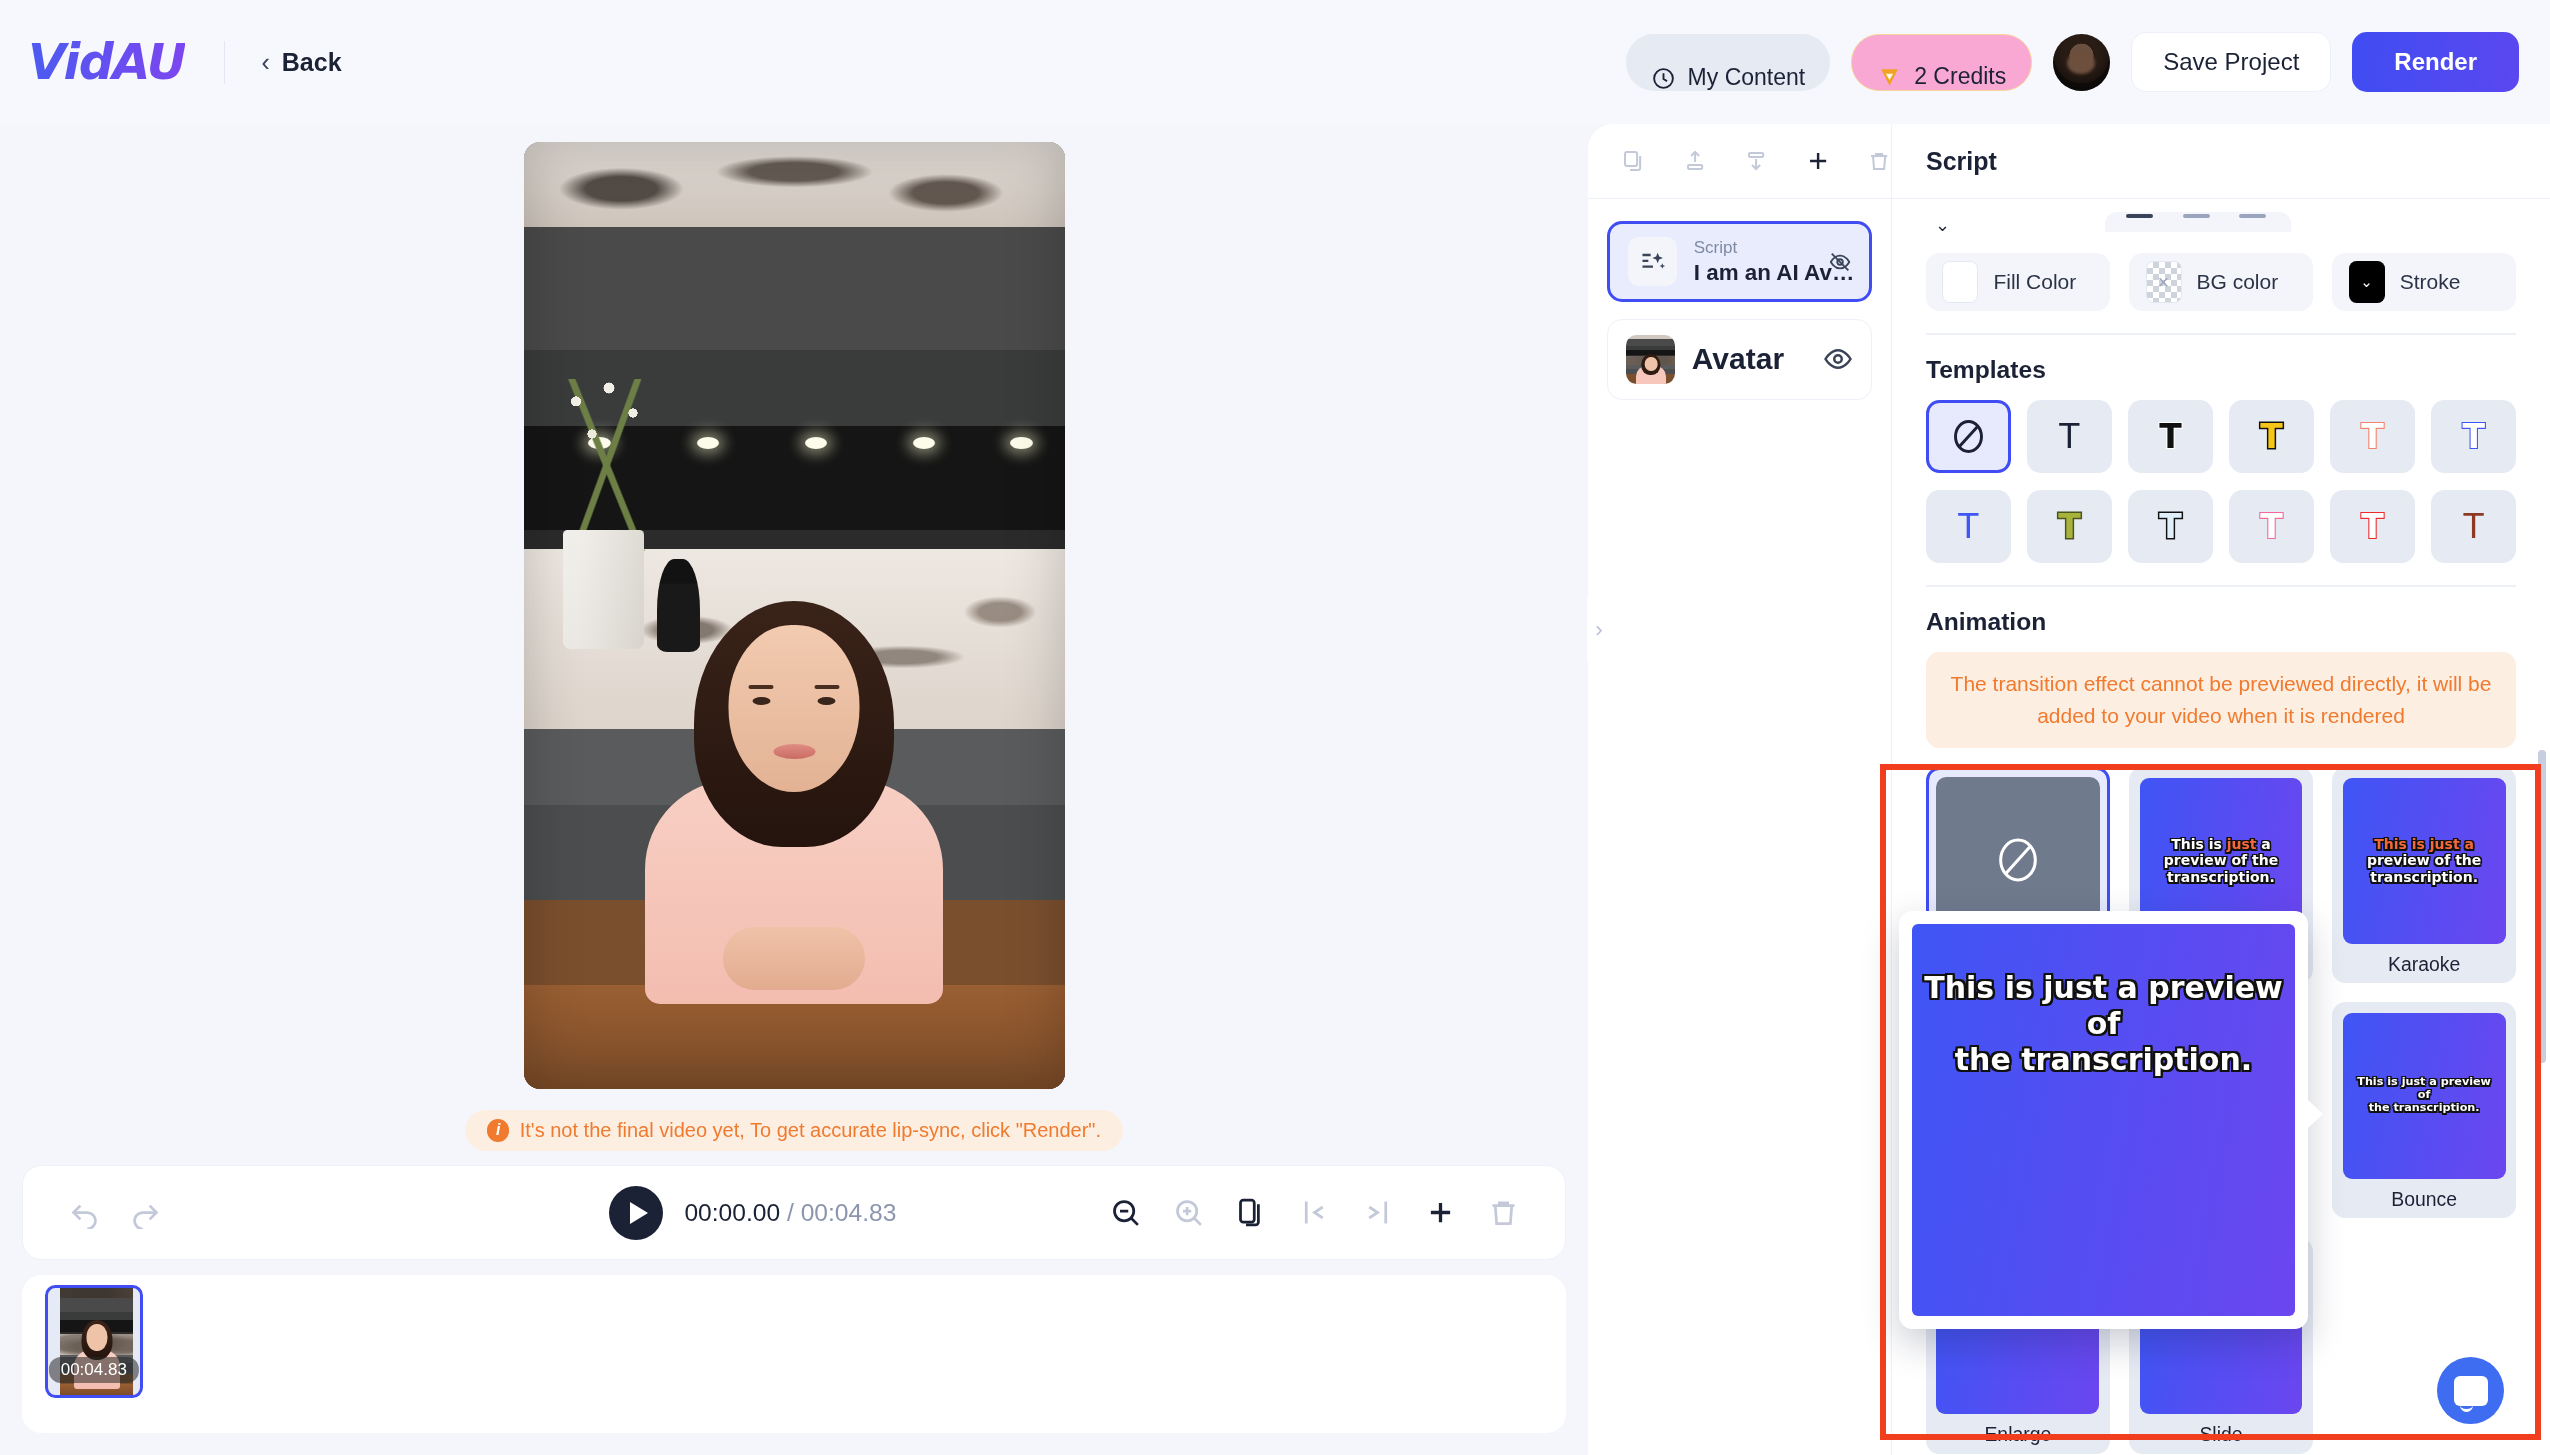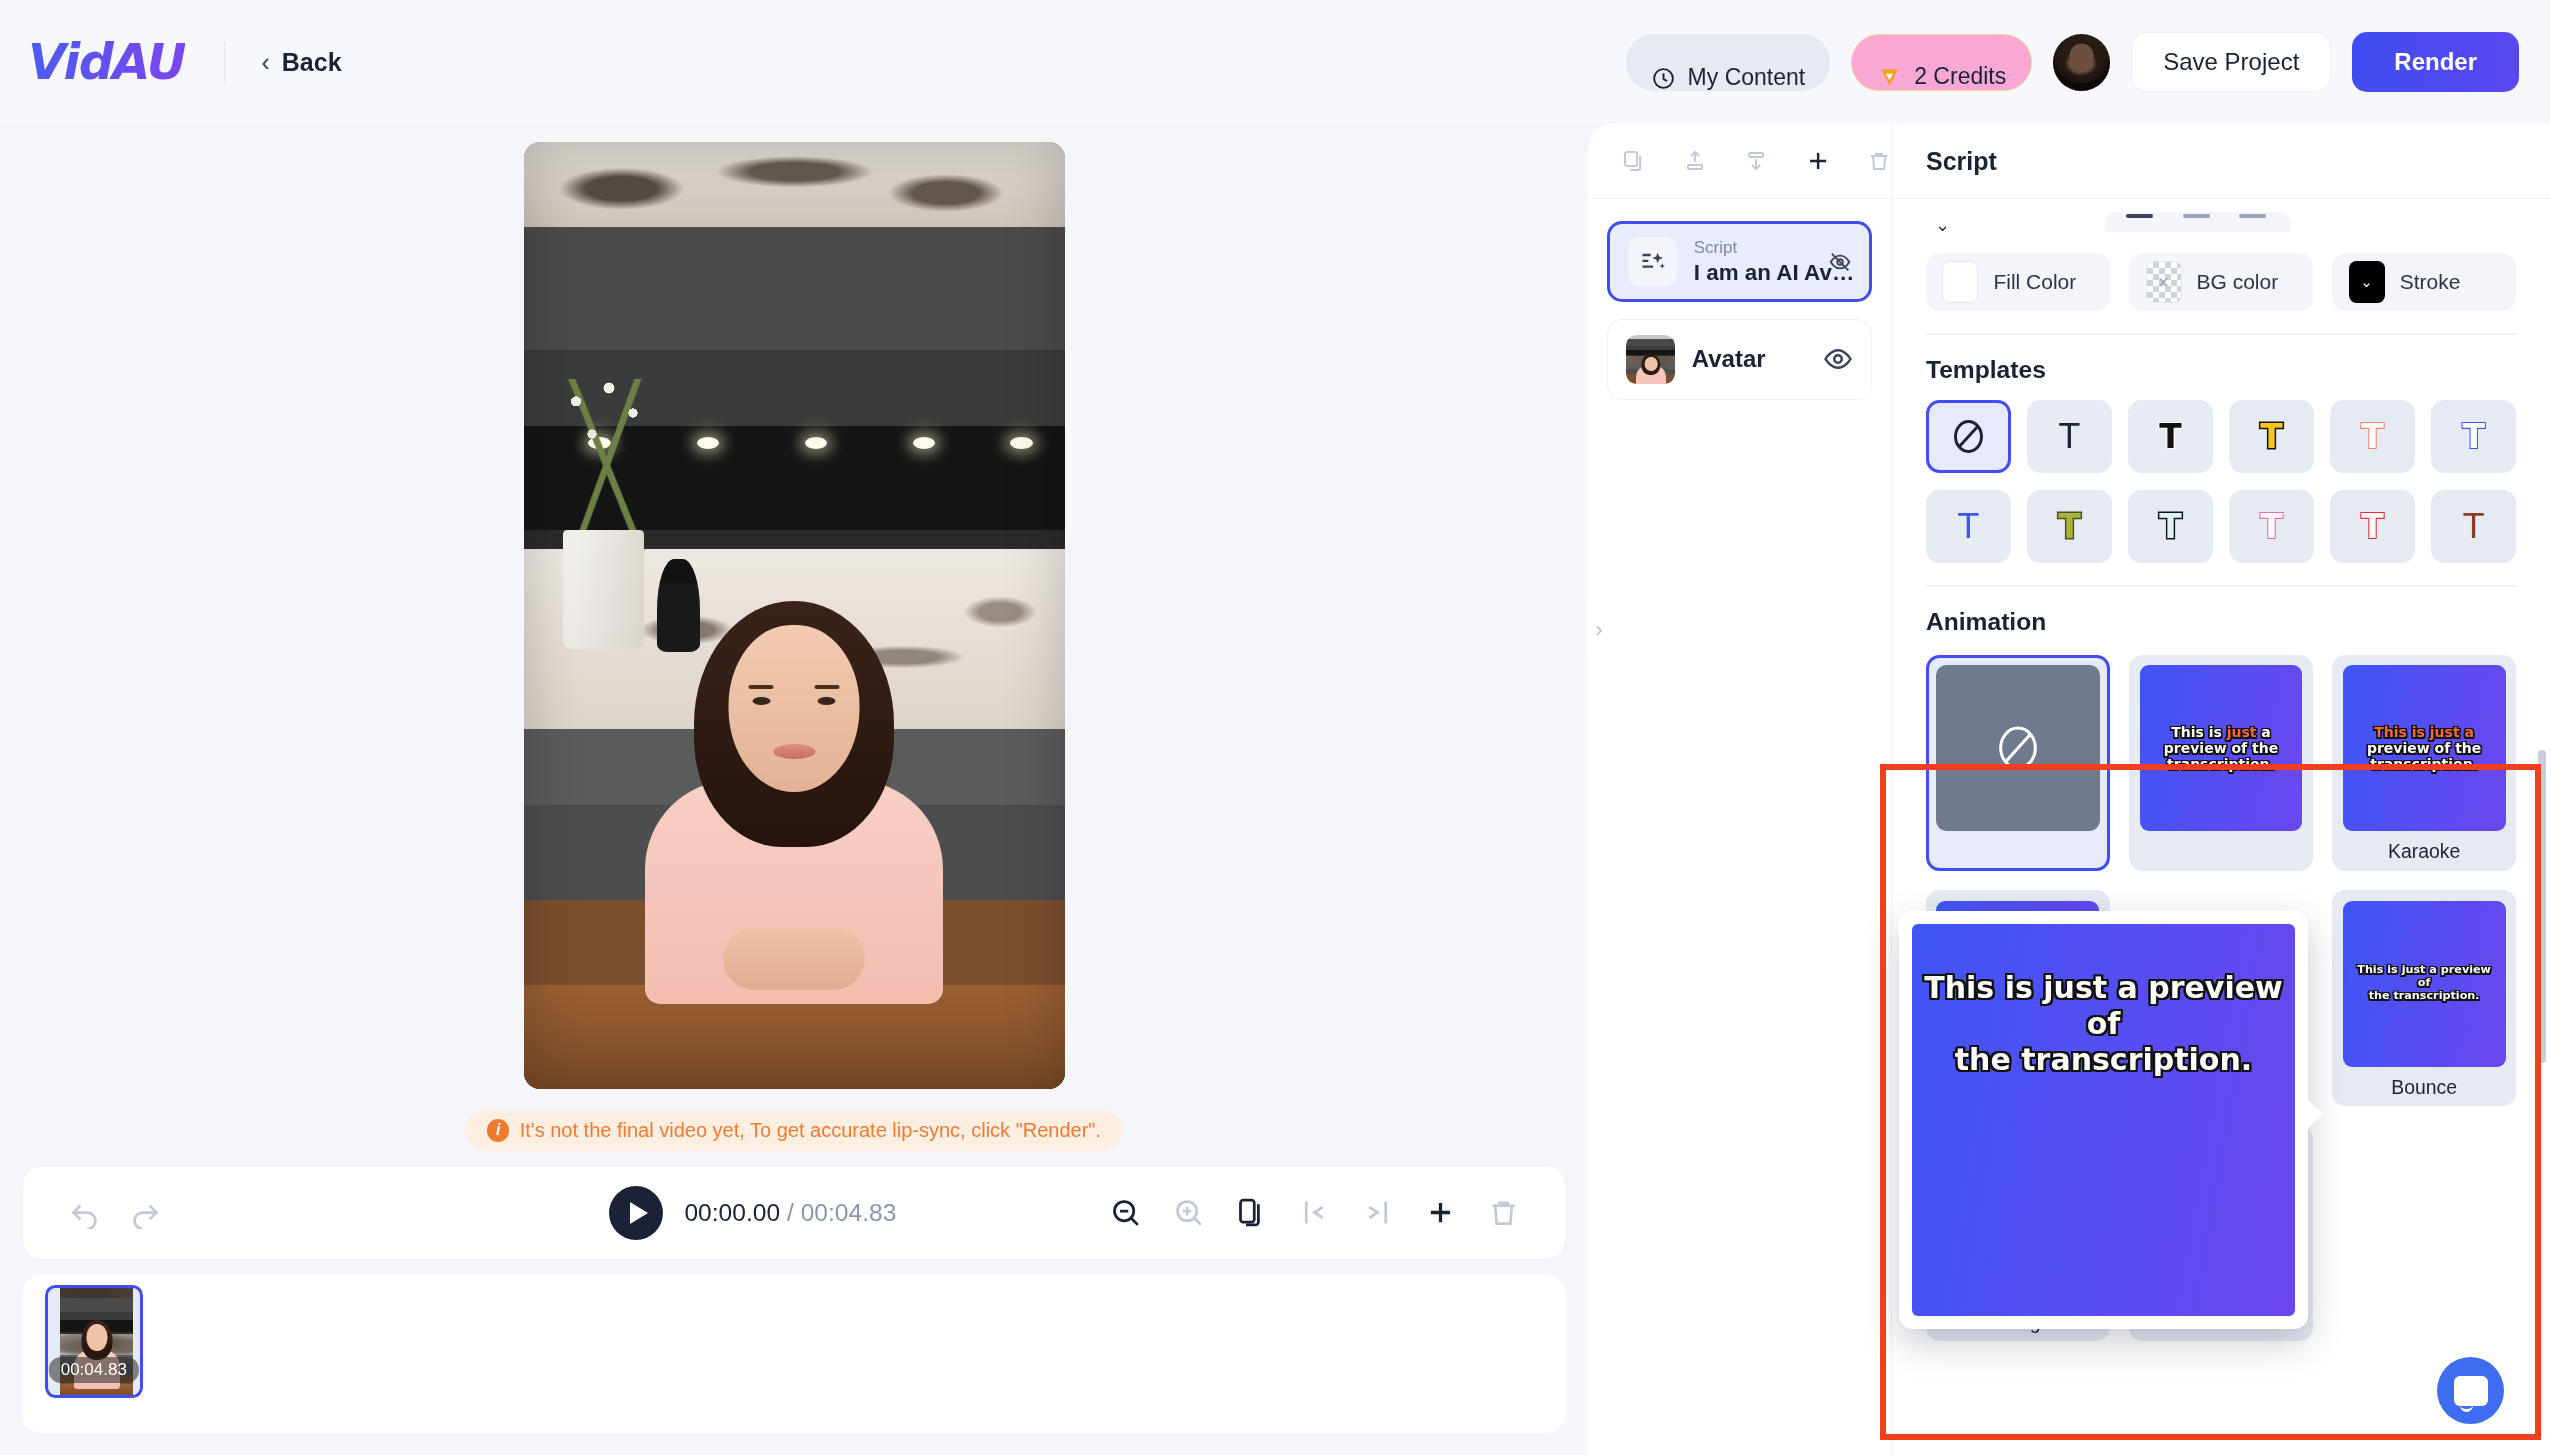--- a/index.html
+++ b/index.html
@@ -218,21 +218,21 @@
     display: flex; align-items: center; padding: 0 18px; gap: 16.4px; cursor: pointer;
   }
   .layer-card.sel { background: #e9ecfd; border: 3px solid #3f4df2; }
   .layer-thumb {
     width: 49px; height: 49px; border-radius: 10.4px; background: #f3f5fa; flex: none;
     display: flex; align-items: center; justify-content: center; overflow: hidden;
   }
   .layer-txt { display: flex; flex-direction: column; gap: 1.5px; min-width: 0; }
   .layer-sub { font-size: 17px; color: #7f8ba3; }
   .layer-title { font-size: 22.4px; font-weight: bold; color: #1b2236; white-space: nowrap; }
-  .layer-name-only { font-size: 24px; font-weight: bold; color: #1b2236; }
+  .layer-name-only { font-size: 30px; font-weight: bold; color: #1b2236; }
   .eye-ico { margin-left: auto; width: 30px; height: 30px; cursor: pointer; }
 
   .props-col {
     position: absolute; left: 304px; top: 0; width: 658px; height: 100%;
     display: flex; flex-direction: column;
   }
   .props-head {
     height: 75px; display: flex; align-items: center; padding-left: 34px;
     font-size: 25px; font-weight: bold; color: #1b2236;
     border-bottom: 1.5px solid #eef1f8; flex: none;
@@ -644,20 +644,21 @@
           <div class="tpl-cell">
             <span class="tpl-t" style="color:#fff;-webkit-text-stroke:2.2px #ee2b2b;paint-order:stroke">T</span>
           </div>
           <div class="tpl-cell">
             <span class="tpl-t" style="color:#8c3a24;font-weight:400">T</span>
           </div>
         </div>
 
         <div class="divider"></div>
         <div class="sect-title">Animation</div>
+        <div class="warn">The transition effect cannot be previewed directly, it will be added to your video when it is rendered</div>
 
         <div class="anim-grid">
 
           <div class="anim-card sel">
             <div class="anim-thumb none">
               <svg width="52" height="52" viewBox="0 0 24 24" fill="none" stroke="#fff" stroke-width="1.4">
                 <ellipse cx="12" cy="12" rx="8" ry="9.2"></ellipse>
                   <path d="M6.4 18.2L17.6 5.8"></path>
               </svg>
             </div>

